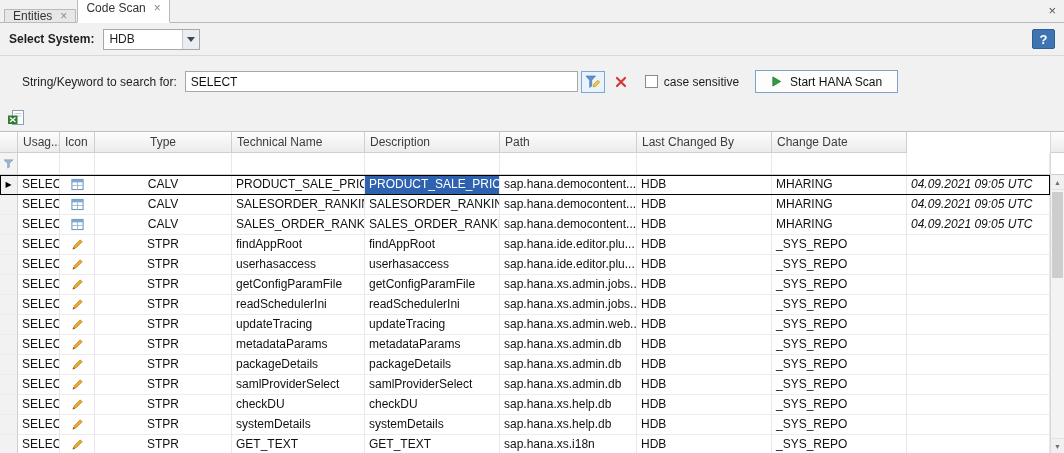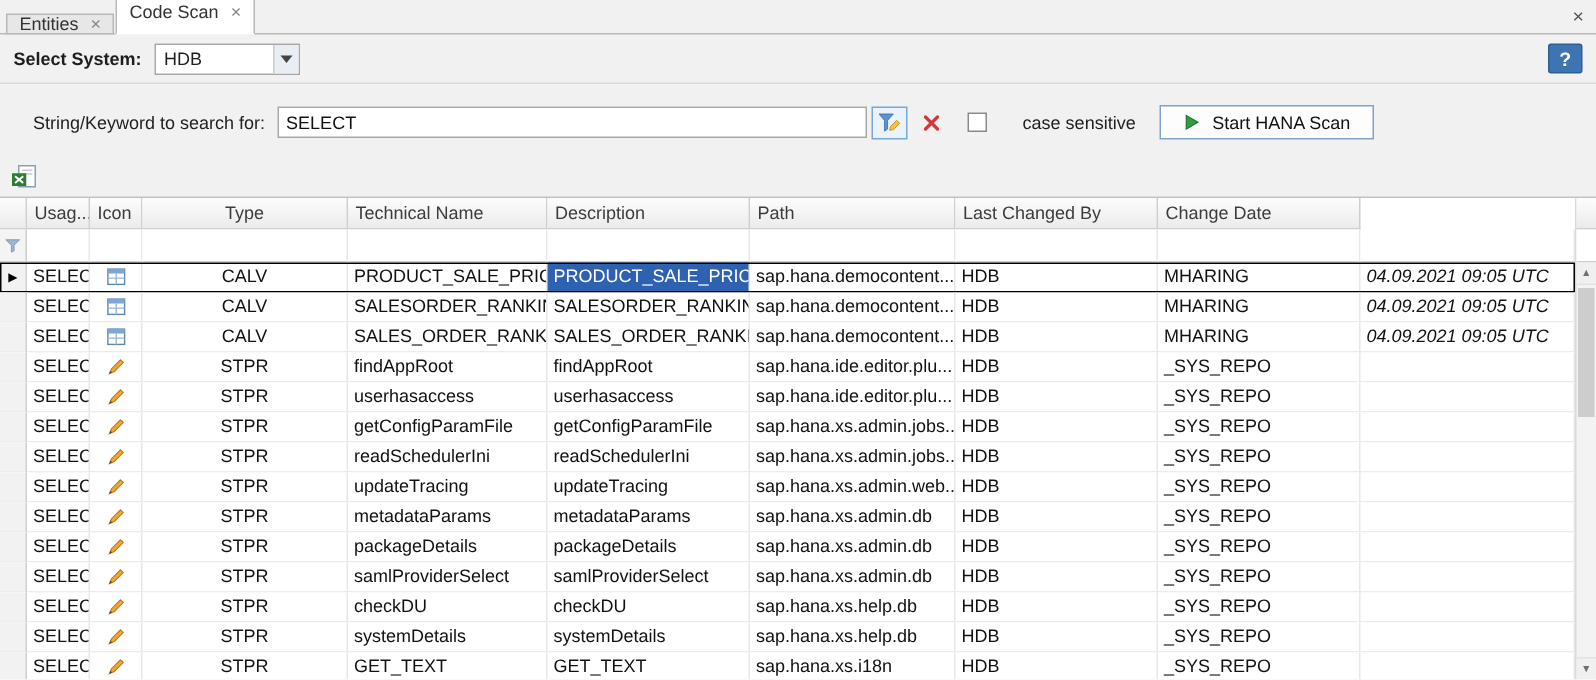--- a/index.html
+++ b/index.html
@@ -27,21 +27,21 @@
 
   
   .search-panel{height:75px;position:relative;background:#f1f1f1;}
   .search-row{display:flex;align-items:center;padding:14px 10px 0 22px;}
   .search-label{margin-right:8px;white-space:nowrap;}
   .search-input{width:393px;height:21px;border:1px solid #a7a7a7;background:#fff;padding:0 5px;font-family:"Liberation Sans",sans-serif;font-size:12px;color:#111;outline:none;}
   .icon-btn{width:24px;height:22px;display:flex;align-items:center;justify-content:center;background:transparent;border:none;}
   .filter-edit-btn{border:1px solid #7ba7d4;background:#eaf2fb;margin-left:3px;}
   .clear-filter-btn{margin-left:4px;}
   .checkbox{width:13px;height:13px;border:1px solid #8a8a8a;background:#fff;margin-left:12px;flex:none;}
-  .cb-label{margin-left:24px;white-space:nowrap;}
+  .cb-label{margin-left:6px;white-space:nowrap;}
   .scan-btn{margin-left:16px;height:23px;padding:0 15px;border:1px solid #7da3c9;background:#fdfdfd;display:flex;align-items:center;gap:8px;font-family:"Liberation Sans",sans-serif;font-size:12px;color:#111;}
   .export-btn{position:absolute;left:6px;bottom:3px;width:20px;height:20px;display:flex;align-items:center;justify-content:center;}
 
   
   .grid{position:relative;height:322px;border-top:1px solid #c0c0c0;background:#fff;overflow:hidden;}
   .grow{display:flex;width:1050px;}
   .grow>div{flex:0 0 auto;}
   .grow>div:nth-of-type(1){width:18px;}
   .grow>div:nth-of-type(2){width:42px;}
   .grow>div:nth-of-type(3){width:35px;}

